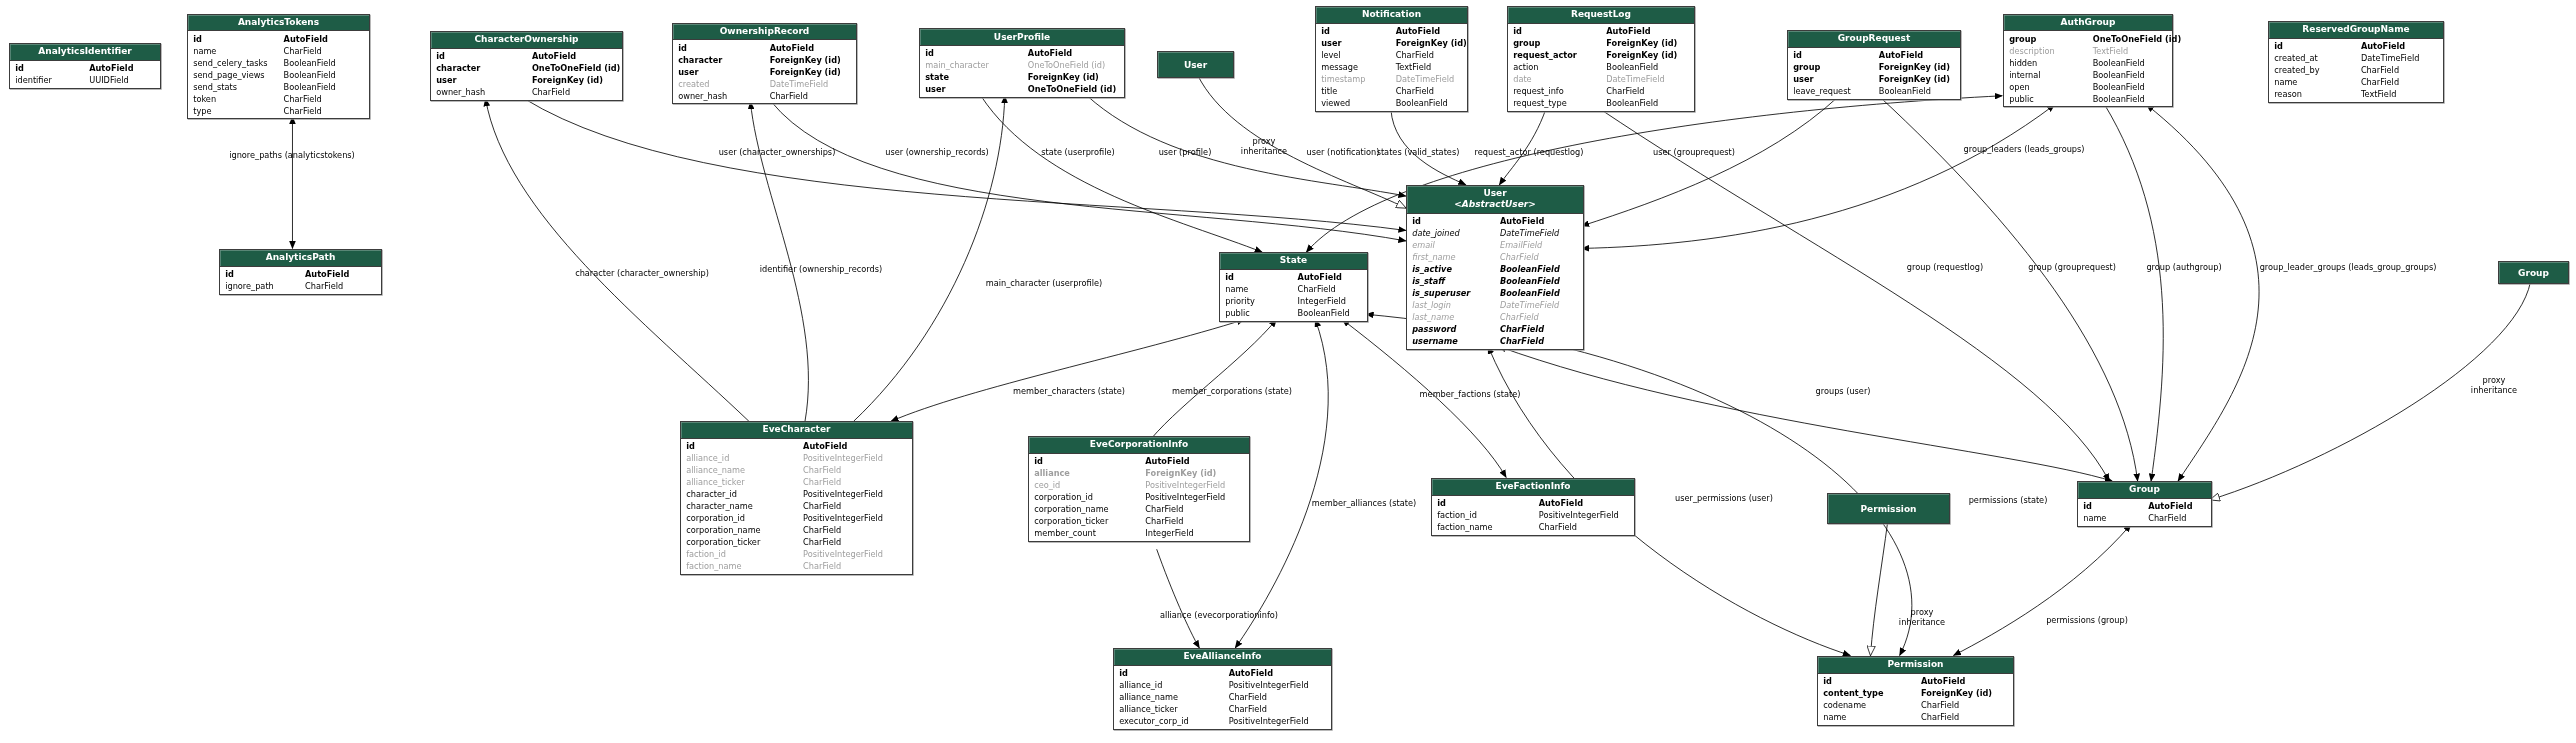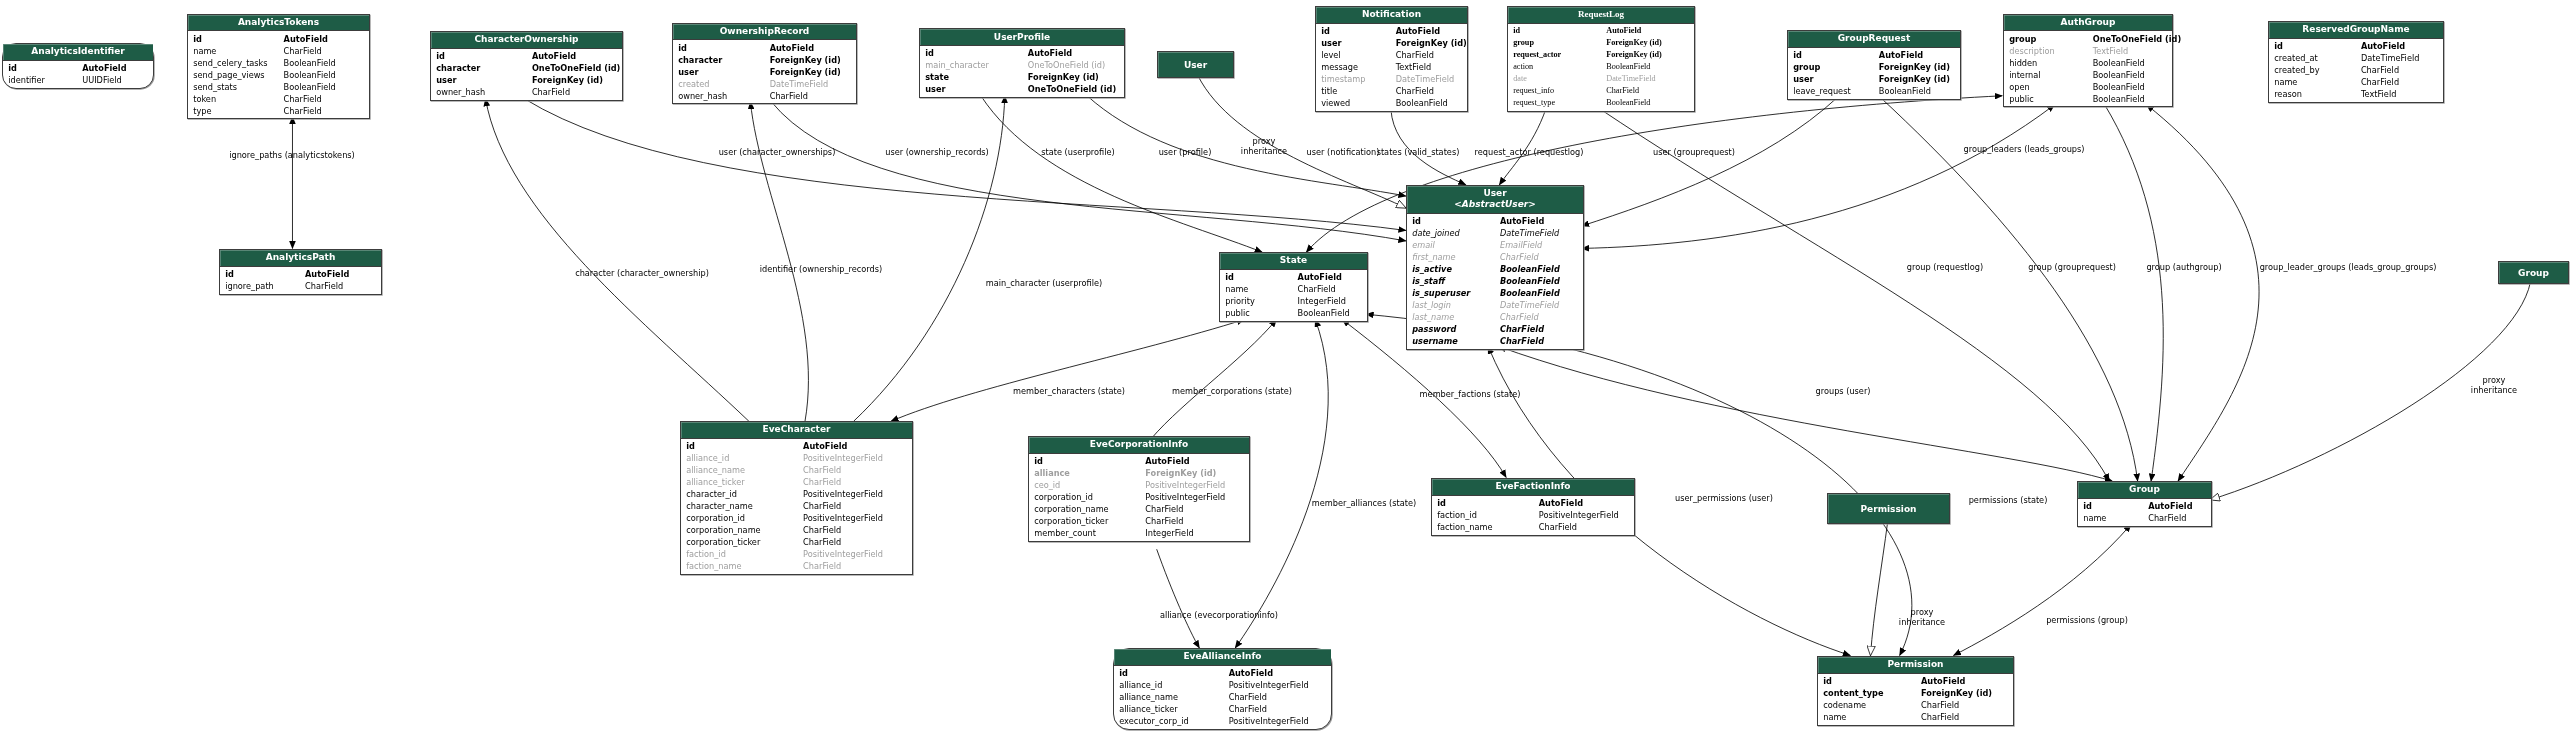--- a/index.html
+++ b/index.html
@@ -99,21 +99,21 @@
       <div class="edge-label" style="left: 1364px; top: 504px;">member_alliances (state)</div>
       <div class="edge-label" style="left: 1843px; top: 392px;">groups (user)</div>
       <div class="edge-label" style="left: 1724px; top: 499px;">user_permissions (user)</div>
       <div class="edge-label" style="left: 2008px; top: 501px;">permissions (state)</div>
       <div class="edge-label" style="left: 1219px; top: 616px;">alliance (evecorporationinfo)</div>
       <div class="edge-label" style="left: 1922px; top: 618px;">proxy
 inheritance</div>
       <div class="edge-label" style="left: 2087px; top: 621px;">permissions (group)</div>
     </div>
   <div id="tables">
-      <div class="tbl" style="left: 2px; top: 43px; width: 150px; border-radius: 14px;">
+      <div class="tbl" style="left: 9px; top: 43px; width: 150px;">
         <div class="hdr"><span>AnalyticsIdentifier</span></div>
         <div class="rows">
           <div class="row">
             <span class="fn b">id</span>
             <span class="ft b">AutoField</span>
           </div>
           <div class="row">
             <span class="fn">identifier</span>
             <span class="ft">UUIDField</span>
           </div>
@@ -245,21 +245,21 @@
           <div class="row">
             <span class="fn">title</span>
             <span class="ft">CharField</span>
           </div>
           <div class="row">
             <span class="fn">viewed</span>
             <span class="ft">BooleanField</span>
           </div>
         </div>
       </div>
-      <div class="tbl" style="left: 1507px; top: 6px; width: 186px; font-family: Liberation Serif, serif;">
+      <div class="tbl" style="left: 1507px; top: 6px; width: 186px;">
         <div class="hdr"><span>RequestLog</span></div>
         <div class="rows">
           <div class="row">
             <span class="fn b">id</span>
             <span class="ft b">AutoField</span>
           </div>
           <div class="row">
             <span class="fn b">group</span>
             <span class="ft b">ForeignKey (id)</span>
           </div>
@@ -535,21 +535,21 @@
           <div class="row">
             <span class="fn">faction_id</span>
             <span class="ft">PositiveIntegerField</span>
           </div>
           <div class="row">
             <span class="fn">faction_name</span>
             <span class="ft">CharField</span>
           </div>
         </div>
       </div>
-      <div class="tbl" style="left: 1113px; top: 648px; width: 217px; border-radius: 16px;">
+      <div class="tbl" style="left: 1113px; top: 648px; width: 217px;">
         <div class="hdr"><span>EveAllianceInfo</span></div>
         <div class="rows">
           <div class="row">
             <span class="fn b">id</span>
             <span class="ft b">AutoField</span>
           </div>
           <div class="row">
             <span class="fn">alliance_id</span>
             <span class="ft">PositiveIntegerField</span>
           </div>

